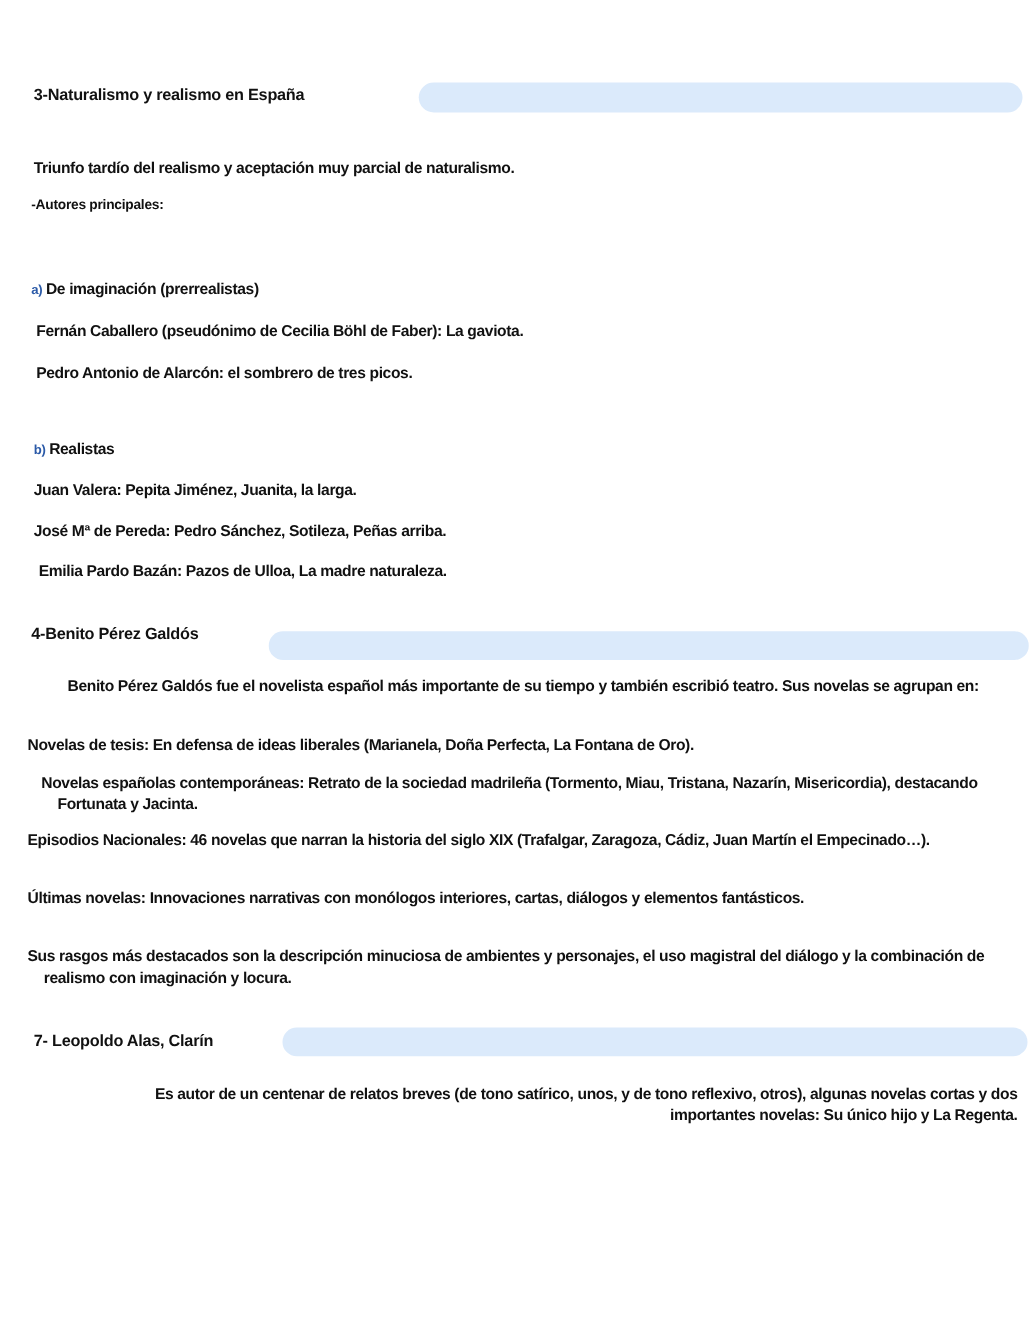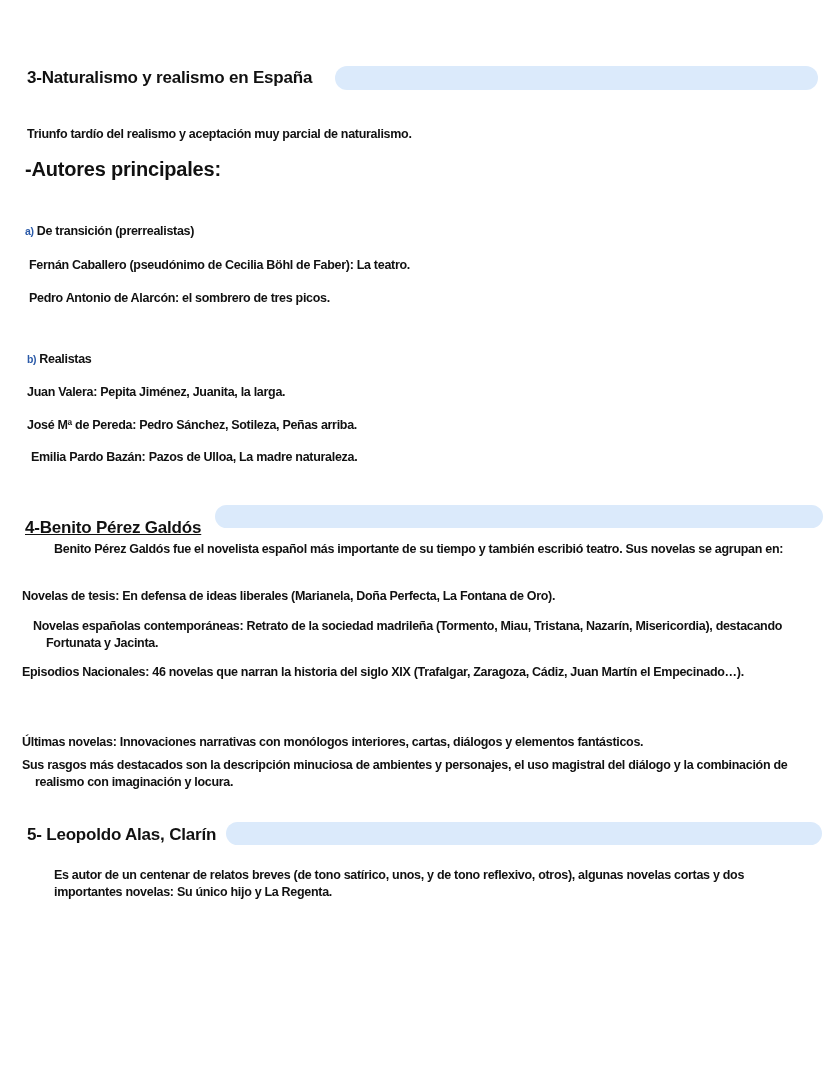--- a/index.html
+++ b/index.html
@@ -1,57 +1,57 @@
 <!DOCTYPE html>
 <html><head>
   <meta charset="utf-8">
   <style>
     html, body { margin: 0; padding: 0; background: #ffffff; }
     body {
       width: 828px; height: 1070px; position: relative; overflow: hidden;
       font-family: "Liberation Sans", sans-serif; color: #111111;
     }
     .abs { position: absolute; white-space: nowrap; }
-    .h-main { font-size: 17px; font-weight: bold; letter-spacing: -0.2px; }
-    .h-sub { font-size: 20px; font-weight: bold; letter-spacing: -0.2px; }
+    .h-main { font-size: 13px; font-weight: bold; letter-spacing: -0.2px; }
+    .h-sub { font-size: 11px; font-weight: bold; letter-spacing: -0.2px; }
     .txt { font-size: 12.5px; font-weight: bold; letter-spacing: -0.3px; margin-top: 18px; }
     .para { position: absolute; font-size: 12.5px; font-weight: bold; letter-spacing: -0.3px; line-height: 17px; white-space: normal; padding-left: 27px; }
     .hang { padding-left: 8px; text-indent: -13px; }
     .bar { position: absolute; background: #dbeafb; border-radius: 12px; }
     .marker { color: #2b5aa8; font-size: 10.5px; margin-right: 3px; }
   </style>
 </head>
 <body>
 
 <div class="abs h-main" style="left:27px; top:68px;">3-Naturalismo y realismo en España</div>
 <div class="bar" style="left:335px; top:66px; width:483px; height:24px;"></div>
 
 <div class="abs txt" style="left:27px; top:109px;">Triunfo tardío del realismo y aceptación muy parcial de naturalismo.</div>
 
 <div class="abs h-sub" style="left:25px; top:158px;">-Autores principales:</div>
 
 <div class="abs txt" style="left:25px; top:206px;">
-  <span class="marker">a)</span><span>De transición (prerrealistas)</span>
+  <span class="marker">a)</span><span>De imaginación (prerrealistas)</span>
 </div>
-<div class="abs txt" style="left:29px; top:240px;">Fernán Caballero (pseudónimo de Cecilia Böhl de Faber): La teatro.</div>
+<div class="abs txt" style="left:29px; top:240px;">Fernán Caballero (pseudónimo de Cecilia Böhl de Faber): La gaviota.</div>
 <div class="abs txt" style="left:29px; top:273px;">Pedro Antonio de Alarcón: el sombrero de tres picos.</div>
 
 <div class="abs txt" style="left:27px; top:334px;">
   <span class="marker">b)</span><span>Realistas</span>
 </div>
 <div class="abs txt" style="left:27px; top:367px;">Juan Valera: Pepita Jiménez, Juanita, la larga.</div>
 <div class="abs txt" style="left:27px; top:400px;">José Mª de Pereda: Pedro Sánchez, Sotileza, Peñas arriba.</div>
 <div class="abs txt" style="left:31px; top:432px;">Emilia Pardo Bazán: Pazos de Ulloa, La madre naturaleza.</div>
 
-<div class="abs h-main" style="left:25px; top:518px;text-decoration:underline;">4-Benito Pérez Galdós</div>
+<div class="abs h-main" style="left:25px; top:499px;">4-Benito Pérez Galdós</div>
 <div class="bar" style="left:215px; top:505px; width:608px; height:23px;"></div>
 
 <div class="para" style="left:27px; top:541px; width:770px;">Benito Pérez Galdós fue el novelista español más importante de su tiempo y también escribió teatro. Sus novelas se agrupan en:</div>
 <div class="para hang" style="left:27px; top:588px; width:770px;">Novelas de tesis: En defensa de ideas liberales (Marianela, Doña Perfecta, La Fontana de Oro).</div>
 <div class="para hang" style="left:27px; top:618px; width:770px;margin-left:11px;">Novelas españolas contemporáneas: Retrato de la sociedad madrileña (Tormento, Miau, Tristana, Nazarín, Misericordia), destacando Fortunata y Jacinta.</div>
 <div class="para hang" style="left:27px; top:664px; width:775px;">Episodios Nacionales: 46 novelas que narran la historia del siglo XIX (Trafalgar, Zaragoza, Cádiz, Juan Martín el Empecinado…).</div>
-<div class="para hang" style="left:27px; top:710px; width:730px;margin-top:24px;">Últimas novelas: Innovaciones narrativas con monólogos interiores, cartas, diálogos y elementos fantásticos.</div>
+<div class="para hang" style="left:27px; top:710px; width:730px;">Últimas novelas: Innovaciones narrativas con monólogos interiores, cartas, diálogos y elementos fantásticos.</div>
 <div class="para hang" style="left:27px; top:757px; width:770px;">Sus rasgos más destacados son la descripción minuciosa de ambientes y personajes, el uso magistral del diálogo y la combinación de realismo con imaginación y locura.</div>
 
-<div class="abs h-main" style="left:27px; top:825px;">5- Leopoldo Alas, Clarín</div>
+<div class="abs h-main" style="left:27px; top:825px;">7- Leopoldo Alas, Clarín</div>
 <div class="bar" style="left:226px; top:822px; width:596px; height:23px;"></div>
 
-<div class="para" style="left:27px; top:867px; width:760px;">Es autor de un centenar de relatos breves (de tono satírico, unos, y de tono reflexivo, otros), algunas novelas cortas y dos importantes novelas: Su único hijo y La Regenta.</div>
+<div class="para" style="left:27px; top:867px; width:760px;text-align:right;">Es autor de un centenar de relatos breves (de tono satírico, unos, y de tono reflexivo, otros), algunas novelas cortas y dos importantes novelas: Su único hijo y La Regenta.</div>
 
 </body></html>

